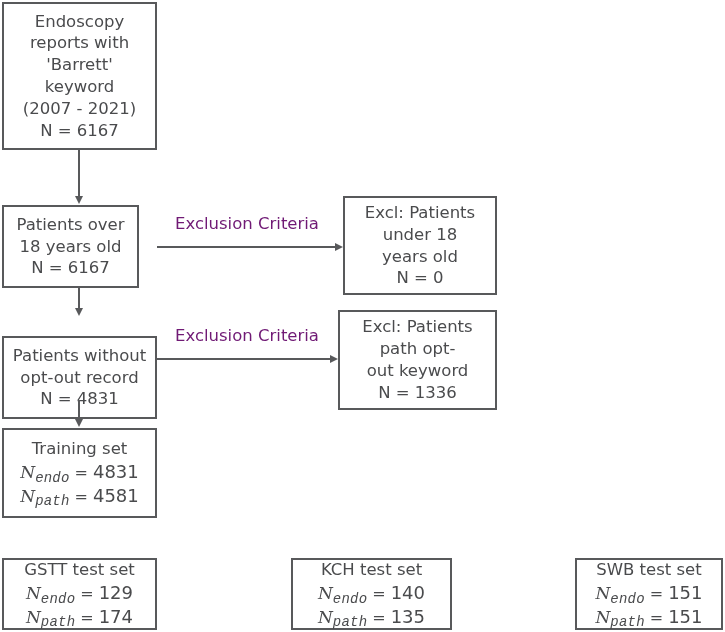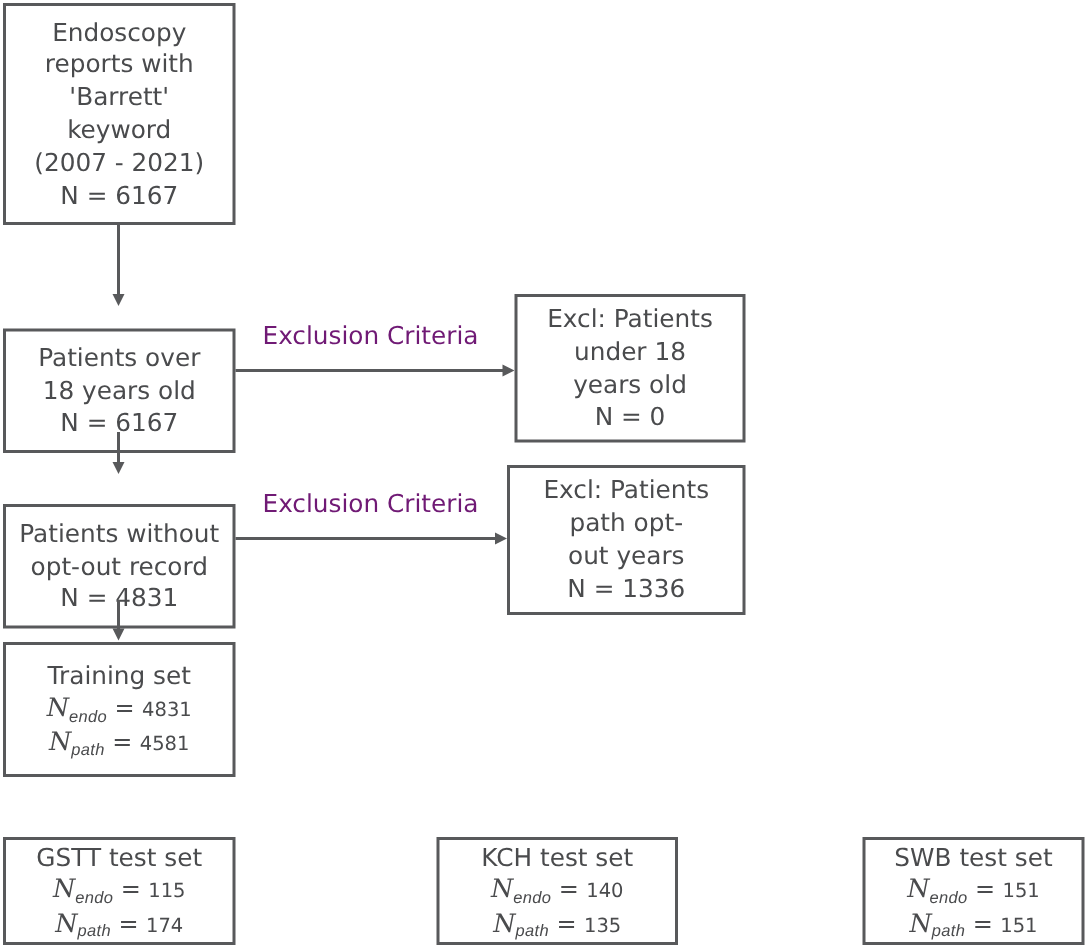--- a/index.html
+++ b/index.html
@@ -36,29 +36,29 @@
     align-items: baseline;
     justify-content: center;
     white-space: nowrap;
   }
   .nvar {
     font-family: "DejaVu Serif", serif;
     font-style: italic;
     font-size: 17px;
   }
   .nsub {
-    font-family: Liberation Sans, sans-serif;
+    font-family: Liberation Mono, monospace;
     font-style: italic;
-    font-size: 11px;
+    font-size: 14px;
     position: relative;
     top: 3.5px;
     letter-spacing: 0.2px;
   }
   .eq { margin: 0 5px; font-size: 16px; }
-  .val { font-size: 13px; }
+  .val { font-size: 18px; }
 
   .edge-v, .edge-h {
     position: absolute;
     background: #58595b;
   }
   .edge-v { width: 2px; }
   .edge-h { height: 2px; }
 
   .arrow-down {
     position: absolute;
@@ -91,21 +91,21 @@
     <span class="ln">reports with</span>
     <span class="ln">'Barrett'</span>
     <span class="ln">keyword</span>
     <span class="ln">(2007 - 2021)</span>
     <span class="ln">N = 6167</span>
   </div>
 
   <div class="edge-v" style="left:78px; top:150px; height:47px;"></div>
   <div class="arrow-down" style="left:74.5px; top:196px;"></div>
 
-  <div class="node" style="left:2px; top:219px; width:155px; height:83px;">
+  <div class="node" style="left:2px; top:205px; width:137px; height:83px;">
     <span class="ln">Patients over</span>
     <span class="ln">18 years old</span>
     <span class="ln">N = 6167</span>
   </div>
 
   <div class="edge-label" style="left:175px; top:214px;">Exclusion Criteria</div>
   <div class="edge-h" style="left:157px; top:246px; width:179px;"></div>
   <div class="arrow-right" style="left:335px; top:242.5px;"></div>
 
   <div class="node" style="left:343px; top:196px; width:154px; height:99px;">
@@ -124,21 +124,21 @@
     <span class="ln">N = 4831</span>
   </div>
 
   <div class="edge-label" style="left:175px; top:326px;">Exclusion Criteria</div>
   <div class="edge-h" style="left:157px; top:358px; width:174px;"></div>
   <div class="arrow-right" style="left:330px; top:354.5px;"></div>
 
   <div class="node" style="left:338px; top:310px; width:159px; height:100px;">
     <span class="ln">Excl: Patients</span>
     <span class="ln">path opt-</span>
-    <span class="ln">out years</span>
+    <span class="ln">out keyword</span>
     <span class="ln">N = 1336</span>
   </div>
 
   <div class="edge-v" style="left:78px; top:400px; height:21px;"></div>
   <div class="arrow-down" style="left:74.5px; top:419px;"></div>
 
   <div class="node" style="left:2px; top:428px; width:155px; height:90px;">
     <span class="ln">Training set</span>
     <span class="eqline">
       <span class="nvar">N</span>
@@ -153,21 +153,21 @@
       <span class="val">4581</span>
     </span>
   </div>
 
   <div class="node" style="left:2px; top:558px; width:155px; height:72px;">
     <span class="ln">GSTT test set</span>
     <span class="eqline">
       <span class="nvar">N</span>
         <span class="nsub">endo</span>
       <span class="eq">=</span>
-      <span class="val">115</span>
+      <span class="val">129</span>
     </span>
     <span class="eqline">
       <span class="nvar">N</span>
         <span class="nsub">path</span>
       <span class="eq">=</span>
       <span class="val">174</span>
     </span>
   </div>
 
   <div class="node" style="left:291px; top:558px; width:161px; height:72px;">

